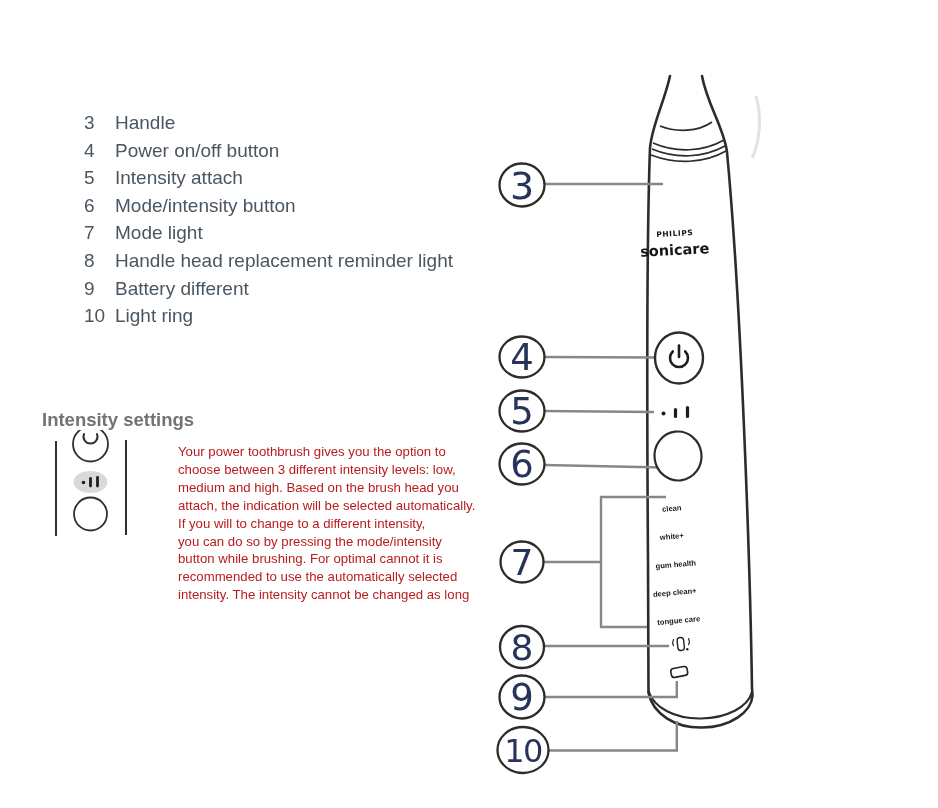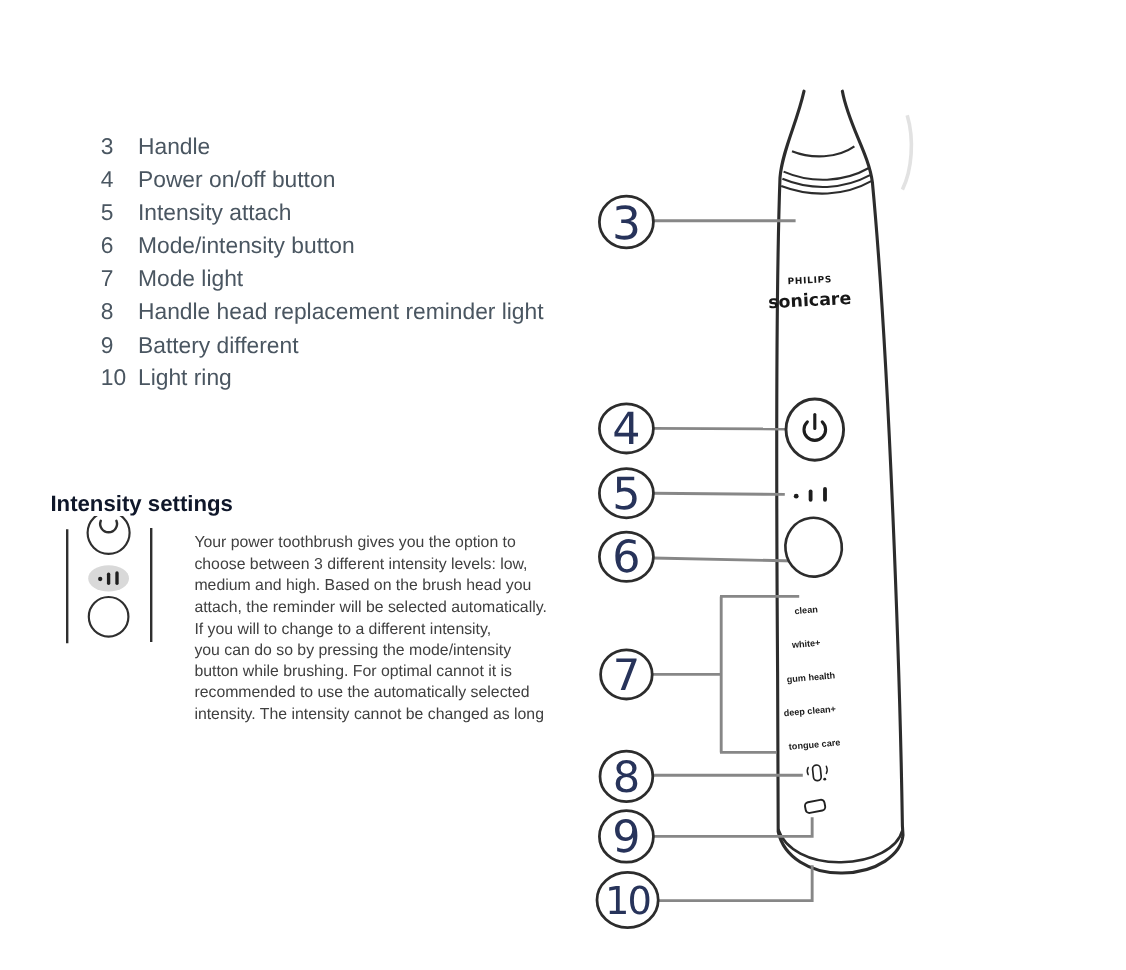--- a/index.html
+++ b/index.html
@@ -3,23 +3,23 @@
 <meta charset="utf-8">
 <style>
   html,body{margin:0;padding:0;background:#ffffff;}
   .page{position:relative;width:938px;height:808px;background:#ffffff;overflow:hidden;
         font-family:"Liberation Sans",sans-serif;}
   
   .parts-list{position:absolute;left:84px;top:109px;color:#4a5661;font-size:19px;}
   .parts-row{display:flex;line-height:27.6px;}
   .parts-row .num{width:31px;flex:0 0 31px;}
   
-  .int-heading{position:absolute;left:42px;top:409px;font-size:18.5px;font-weight:bold;color:#0f172a;}
+  .int-heading{position:absolute;left:42px;top:409px;font-size:18.5px;font-weight:bold;color:#737373;}
   .int-icon{position:absolute;left:46px;top:430px;}
-  .int-text{position:absolute;left:162px;top:443px;color:#404040;font-size:13.2px;}
+  .int-text{position:absolute;left:178px;top:443px;color:#b91c1c;font-size:13.2px;}
   .int-text .ln{line-height:17.9px;white-space:nowrap;}
   
   .diagram{position:absolute;left:0;top:0;}
   .callout-num{font-family:"DejaVu Sans",sans-serif;fill:#27335a;}
   .mode-label{font-family:"Liberation Sans",sans-serif;font-weight:bold;fill:#1b1b1b;font-size:7.6px;text-anchor:middle;}
   .brand{font-family:"DejaVu Sans",sans-serif;fill:#171717;text-anchor:middle;font-weight:bold;}
 </style>
 </head>
 <body>
 
@@ -71,21 +71,21 @@
     <circle cx="83.5" cy="482.5" r="1.8" fill="#1f1f1f"></circle>
     <line x1="90.5" y1="478.5" x2="90.5" y2="486" stroke="#1f1f1f" stroke-width="2.8" stroke-linecap="round"></line>
     <line x1="97.5" y1="477.5" x2="97.5" y2="486" stroke="#1f1f1f" stroke-width="2.8" stroke-linecap="round"></line>
     <circle cx="90.5" cy="514" r="16.5" fill="none" stroke="#2f2f2f" stroke-width="1.8"></circle>
   </svg>
 
   <div class="int-text">
     <div class="ln">Your power toothbrush gives you the option to</div>
     <div class="ln">choose between 3 different intensity levels: low,</div>
     <div class="ln">medium and high. Based on the brush head you</div>
-    <div class="ln">attach, the reminder will be selected automatically.</div>
+    <div class="ln">attach, the indication will be selected automatically.</div>
     <div class="ln">If you will to change to a different intensity,</div>
     <div class="ln">you can do so by pressing the mode/intensity</div>
     <div class="ln">button while brushing. For optimal cannot it is</div>
     <div class="ln">recommended to use the automatically selected</div>
     <div class="ln">intensity. The intensity cannot be changed as long</div>
   </div>
 
   <svg class="diagram" width="938" height="808" viewBox="0 0 938 808">
 
     <path d="M 756,96 C 762,116 760,142 752,158" fill="none" stroke="#e2e2e2" stroke-width="3"></path>

